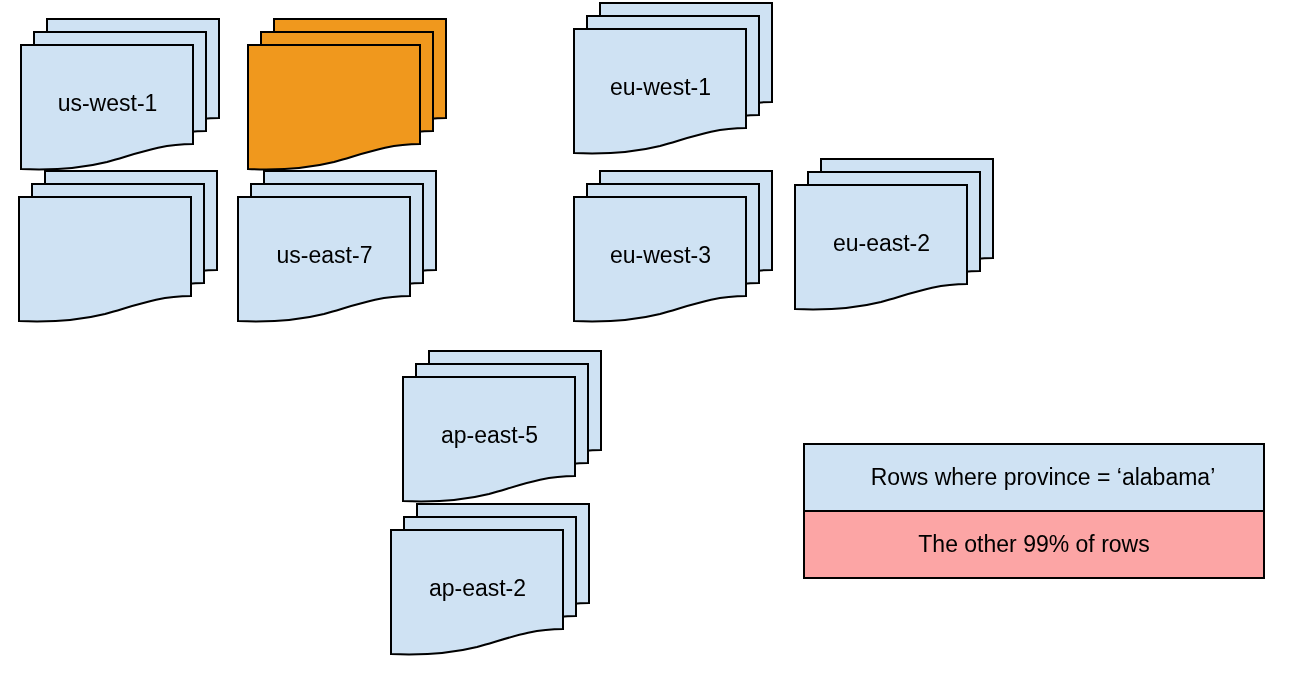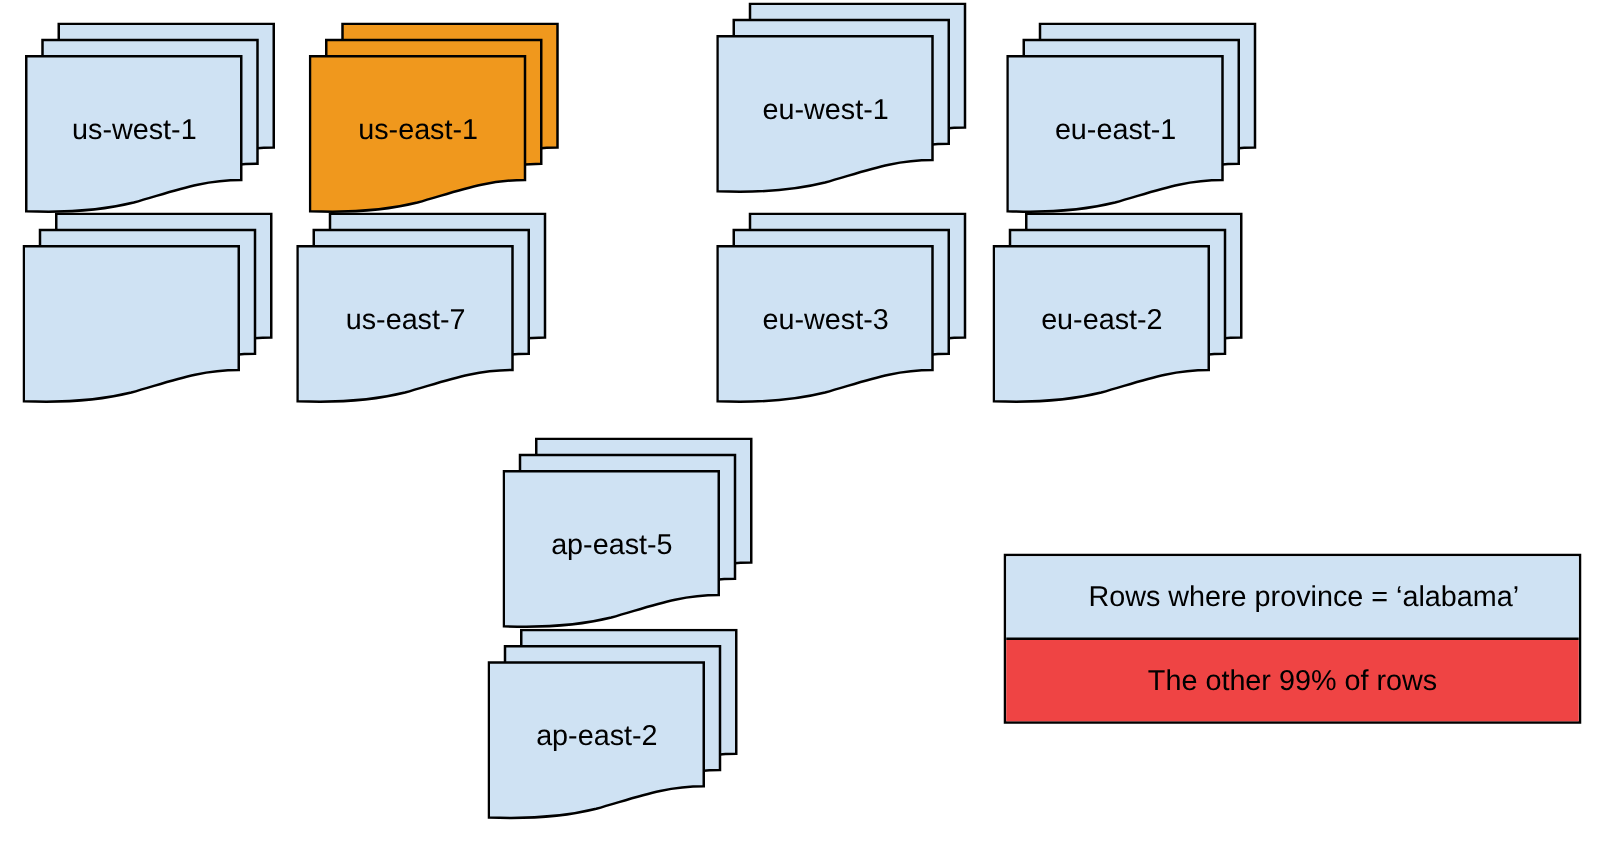--- a/index.html
+++ b/index.html
@@ -30,21 +30,21 @@
     box-sizing: border-box;
     border: 2px solid #000000;
     background: #ffffff;
   }
   .legend-cell {
     display: flex; align-items: center; justify-content: center;
     font-size: 23px; color: #000000;
     box-sizing: border-box;
   }
   .legend-cell.blue  { height: 67px; background: #cfe2f3; border-bottom: 2px solid #000000; padding-left: 18px; }
-  .legend-cell.orange { height: 65px; background: #ef4444; }
+  .legend-cell.orange { height: 65px; background: #fca5a5; }
 </style>
 </head>
 <body>
 
 <svg width="0" height="0" style="position:absolute" aria-hidden="true">
   <defs>
     <path id="doc-shape" d="M 1,1 L 173,1 L 173,100 C 141,100 119,109 87,118 C 59,125 25,126 1,125 Z"></path>
   </defs>
 </svg>
 
@@ -58,40 +58,31 @@
     </svg>
     <div class="doc-label">us-west-1</div>
   </div>
 
   <div class="stack highlight" style="left:247px;top:18px">
     <svg width="202" height="156" viewBox="0 0 202 156">
       <use href="#doc-shape" class="doc" x="26" y="0"></use>
       <use href="#doc-shape" class="doc" x="13" y="13"></use>
       <use href="#doc-shape" class="doc" x="0" y="26"></use>
     </svg>
-    <div class="doc-label">us-east-1</div>
   </div>
 
   <div class="stack" style="left:573px;top:2px">
     <svg width="202" height="156" viewBox="0 0 202 156">
       <use href="#doc-shape" class="doc" x="26" y="0"></use>
       <use href="#doc-shape" class="doc" x="13" y="13"></use>
       <use href="#doc-shape" class="doc" x="0" y="26"></use>
     </svg>
     <div class="doc-label">eu-west-1</div>
   </div>
 
-  <div class="stack" style="left:805px;top:18px">
-    <svg width="202" height="156" viewBox="0 0 202 156">
-      <use href="#doc-shape" class="doc" x="26" y="0"></use>
-      <use href="#doc-shape" class="doc" x="13" y="13"></use>
-      <use href="#doc-shape" class="doc" x="0" y="26"></use>
-    </svg>
-    <div class="doc-label">eu-east-1</div>
-  </div>
 
   <div class="stack" style="left:18px;top:170px">
     <svg width="202" height="156" viewBox="0 0 202 156">
       <use href="#doc-shape" class="doc" x="26" y="0"></use>
       <use href="#doc-shape" class="doc" x="13" y="13"></use>
       <use href="#doc-shape" class="doc" x="0" y="26"></use>
     </svg>
   </div>
 
   <div class="stack" style="left:237px;top:170px">
@@ -105,21 +96,21 @@
 
   <div class="stack" style="left:573px;top:170px">
     <svg width="202" height="156" viewBox="0 0 202 156">
       <use href="#doc-shape" class="doc" x="26" y="0"></use>
       <use href="#doc-shape" class="doc" x="13" y="13"></use>
       <use href="#doc-shape" class="doc" x="0" y="26"></use>
     </svg>
     <div class="doc-label">eu-west-3</div>
   </div>
 
-  <div class="stack" style="left:794px;top:170px">
+  <div class="stack" style="left:794px;top:158px">
     <svg width="202" height="156" viewBox="0 0 202 156">
       <use href="#doc-shape" class="doc" x="26" y="0"></use>
       <use href="#doc-shape" class="doc" x="13" y="13"></use>
       <use href="#doc-shape" class="doc" x="0" y="26"></use>
     </svg>
     <div class="doc-label">eu-east-2</div>
   </div>
 
   <div class="stack" style="left:402px;top:350px">
     <svg width="202" height="156" viewBox="0 0 202 156">

